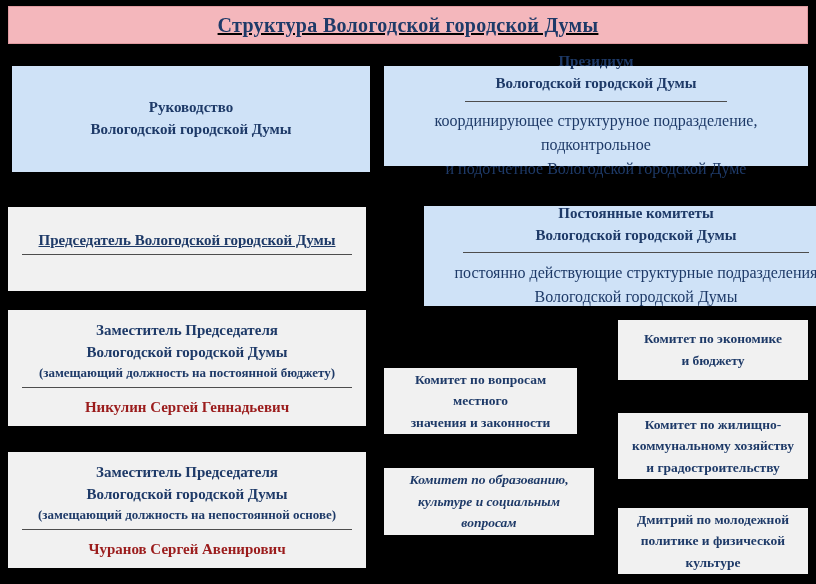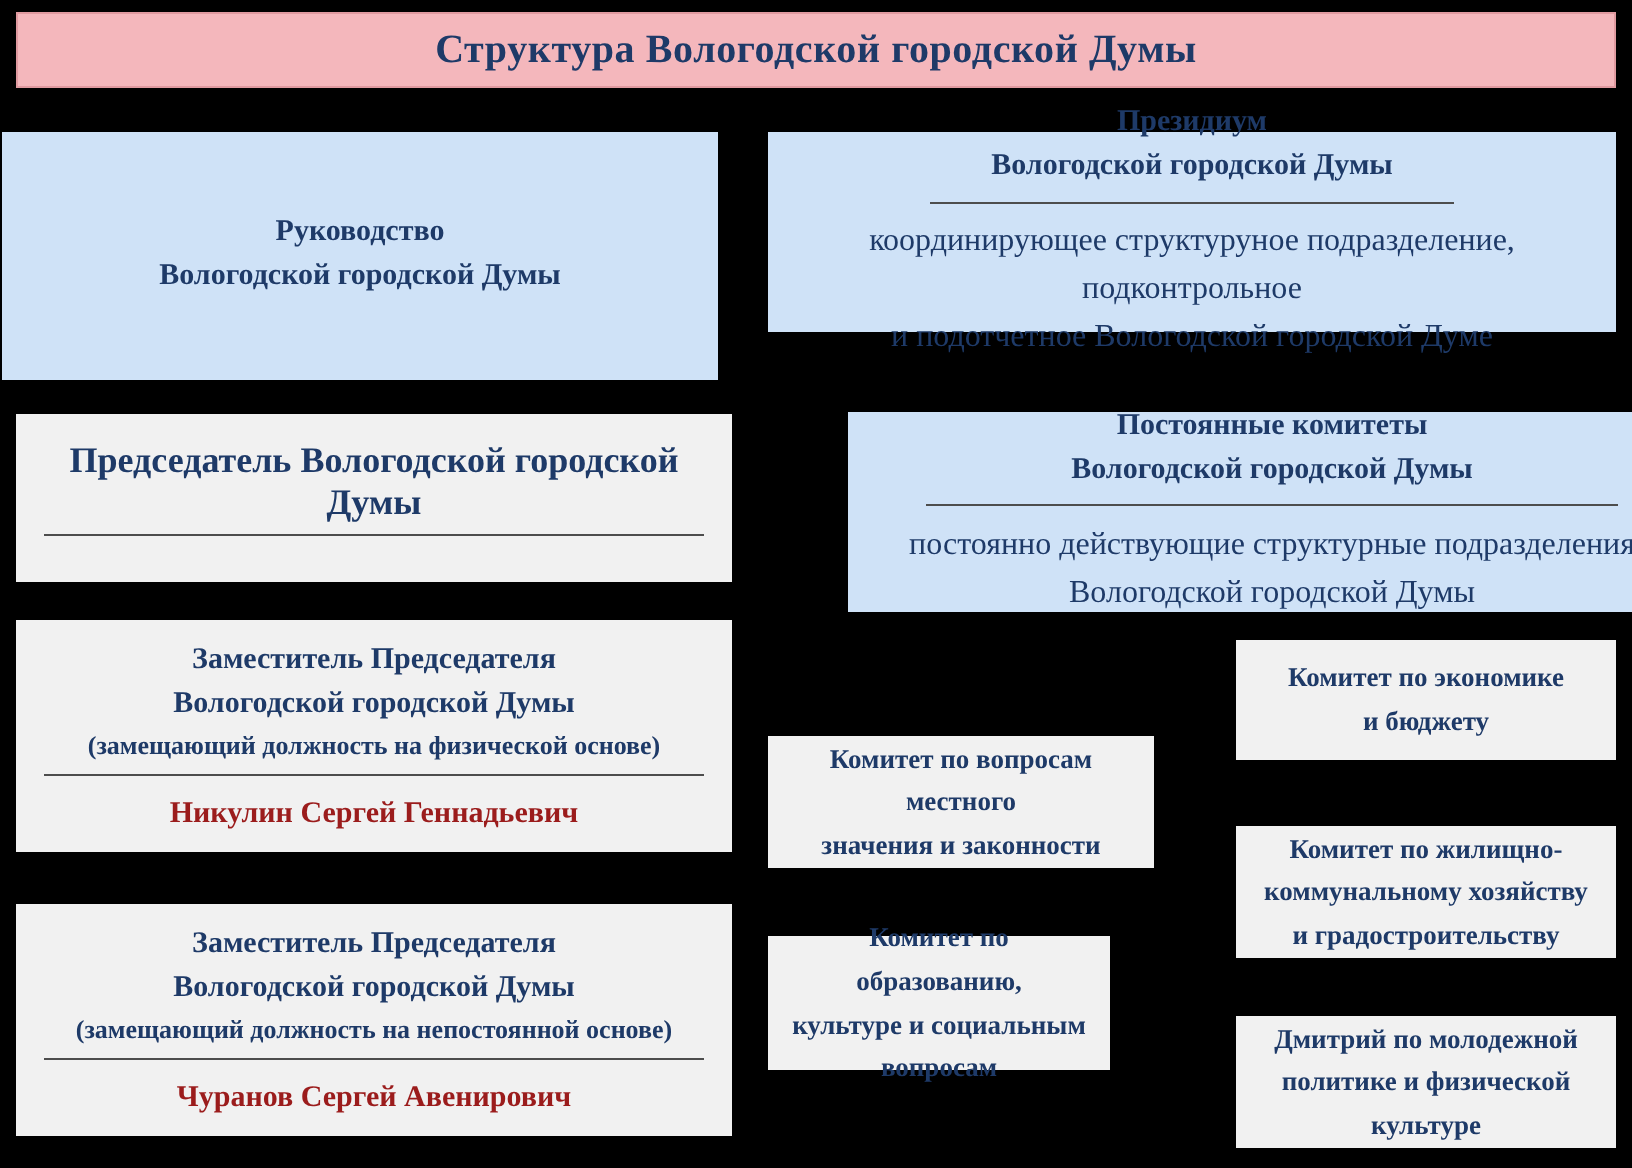--- a/index.html
+++ b/index.html
@@ -11,21 +11,21 @@
     height: 584px;
     background: #000000;
     font-family: "Liberation Serif", "DejaVu Serif", serif;
     overflow: hidden;
   }
   .abs { position: absolute; }
   .banner {
     left: 8px; top: 6px; width: 800px; height: 38px;
     background: #f4b7bc;
     border: 1px solid #e09aa0;
-    display: flex; align-items: center; justify-content: center;
+    display: flex; align-items: center; justify-content: center; text-decoration: underline;
   }
   .banner-title {
     color: #1e3a68;
     font-size: 20px;
     font-weight: bold;
     letter-spacing: 0.3px;
   }
   .box {
     display: flex;
     flex-direction: column;
@@ -67,69 +67,69 @@
 </style>
 </head>
 <body>
 
 <div class="canvas">
 
   <header class="abs banner">
     <div class="banner-title">Структура Вологодской городской Думы</div>
   </header>
 
-  <div class="abs box blue" style="left:1px; top:66px; width:358px; height:124px;">
+  <div class="abs box blue" style="left:12px; top:66px; width:358px; height:106px;">
     <div class="h h15">Руководство
 Вологодской городской Думы</div>
   </div>
 
   <div class="abs box blue" style="left:384px; top:66px; width:424px; height:100px;">
     <div class="h h15">Президиум
 Вологодской городской Думы</div>
     <div class="rule" style="width:262px; margin:6px 0 7px;"></div>
     <div class="note">координирующее структуруное подразделение, подконтрольное
 и подотчетное Вологодской городской Думе</div>
   </div>
 
   <div class="abs box white" style="left:8px; top:207px; width:358px; height:84px;">
-    <div class="h" style="font-size:18px;">Председатель Вологодской городской Думы</div>
+    <div class="h" style="font-size:15px;text-decoration:underline;">Председатель Вологодской городской Думы</div>
     <div class="rule" style="width:330px; margin:5px 0 11px;"></div>
   </div>
 
   <div class="abs box blue" style="left:384px; top:206px; width:424px; height:100px;margin-left:40px;">
     <div class="h h15">Постоянные комитеты
 Вологодской городской Думы</div>
     <div class="rule" style="width:346px; margin:6px 0 8px;"></div>
     <div class="note">постоянно действующие структурные подразделения
 Вологодской городской Думы</div>
   </div>
 
   <div class="abs box white" style="left:8px; top:310px; width:358px; height:116px;">
     <div class="h h15">Заместитель Председателя
 Вологодской городской Думы</div>
-    <div class="h qualifier">(замещающий должность на физической основе)</div>
+    <div class="h qualifier">(замещающий должность на постоянной бюджету)</div>
     <div class="rule" style="width:330px; margin:5px 0 11px;"></div>
     <div class="name">Никулин Сергей Геннадьевич</div>
   </div>
 
   <div class="abs box white" style="left:8px; top:452px; width:358px; height:116px;">
     <div class="h h15">Заместитель Председателя
 Вологодской городской Думы</div>
     <div class="h qualifier">(замещающий должность на непостоянной основе)</div>
     <div class="rule" style="width:330px; margin:5px 0 11px;"></div>
     <div class="name">Чуранов Сергей Авенирович</div>
   </div>
 
   <div class="abs box white" style="left:384px; top:368px; width:193px; height:66px;">
     <div class="committee-label">Комитет по вопросам
 местного
 значения и законности</div>
   </div>
 
-  <div class="abs box white" style="left:384px; top:468px; width:171px; height:67px;">
+  <div class="abs box white" style="left:384px; top:468px; width:210px; height:67px;font-style:italic;">
     <div class="committee-label">Комитет по образованию,
 культуре и социальным
 вопросам</div>
   </div>
 
   <div class="abs box white" style="left:618px; top:320px; width:190px; height:60px;">
     <div class="committee-label">Комитет по экономике
 и бюджету</div>
   </div>
 

